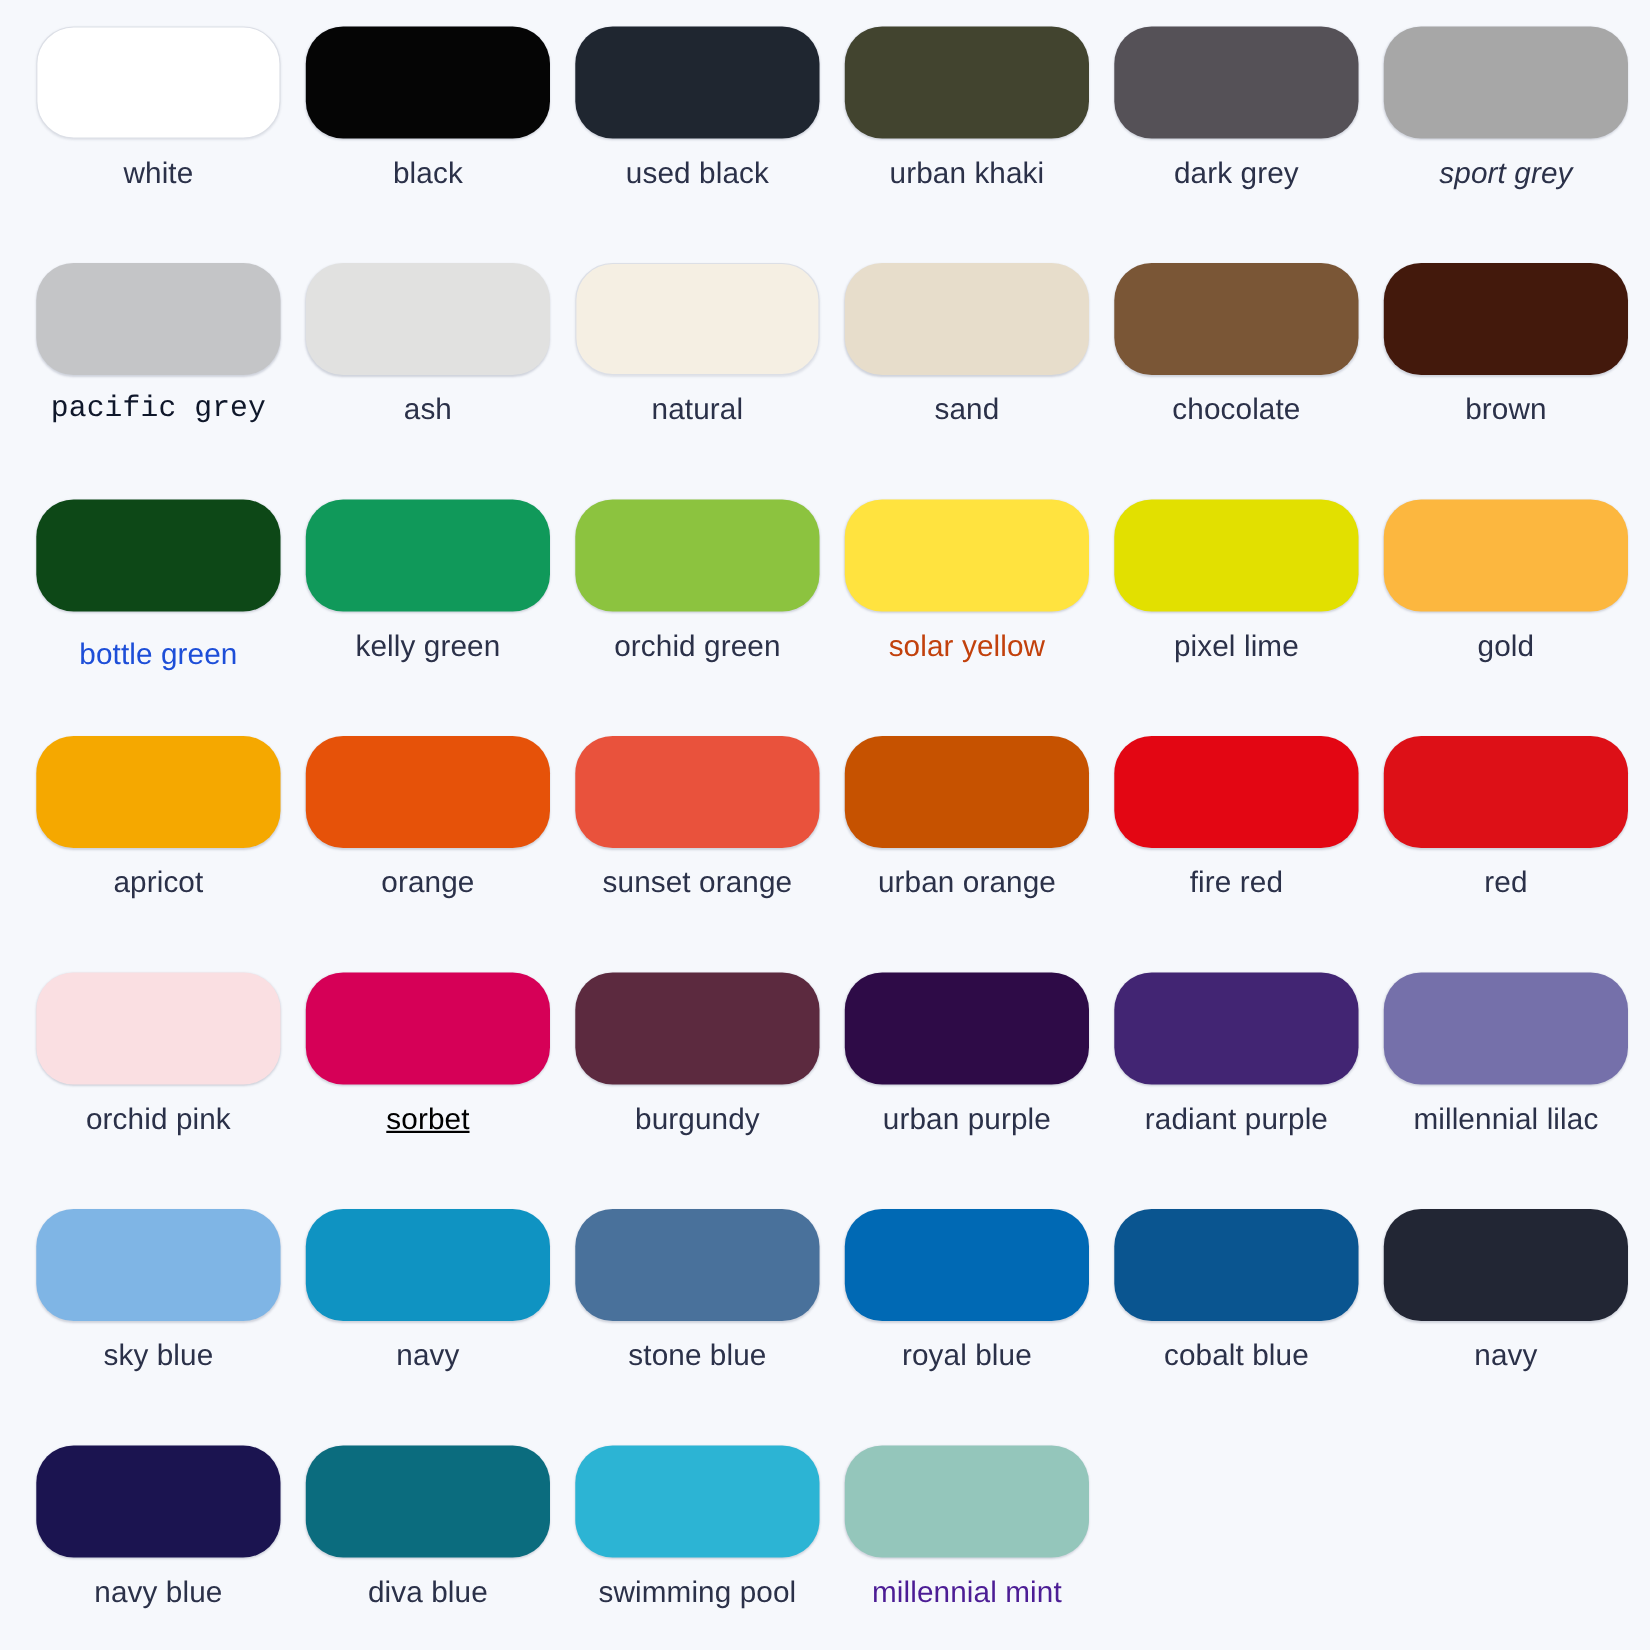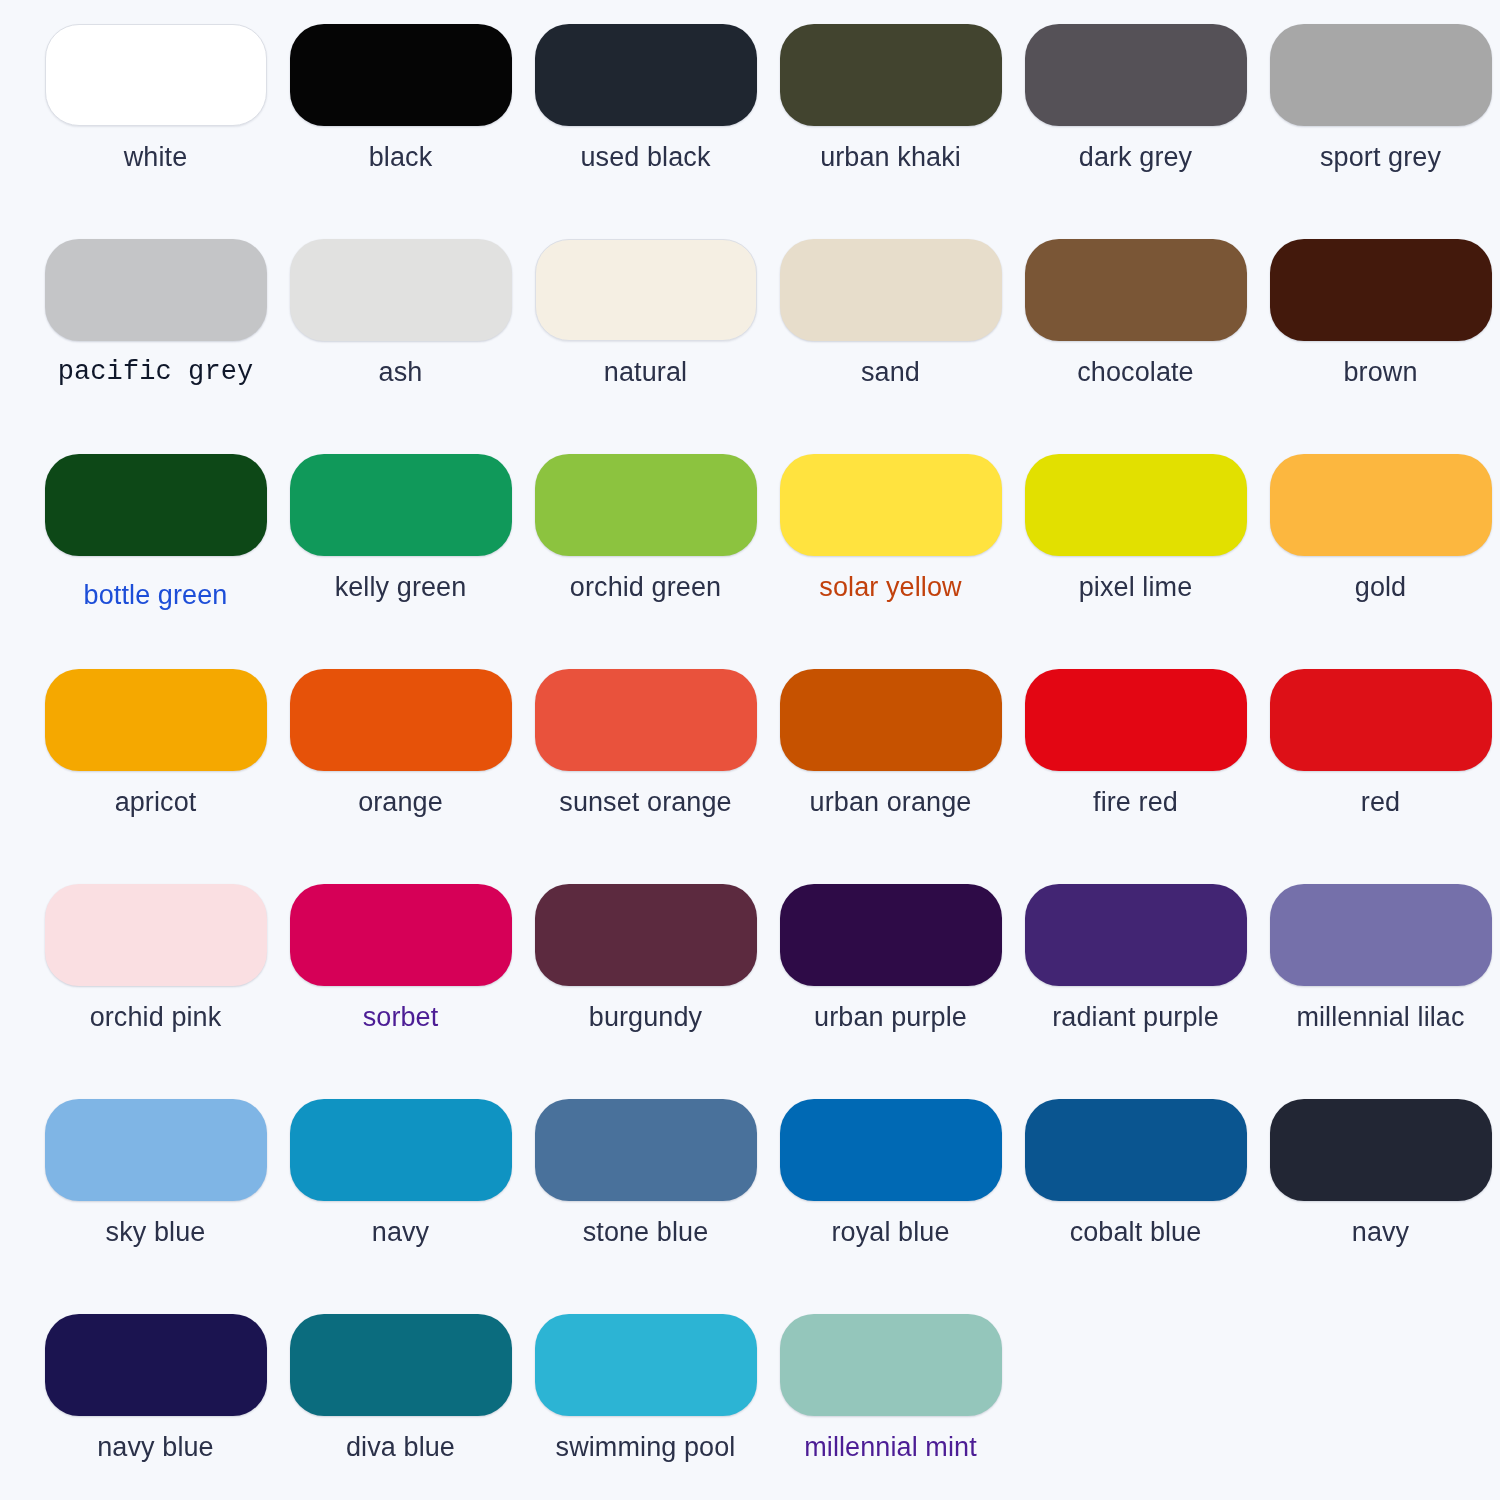--- a/index.html
+++ b/index.html
@@ -27,21 +27,21 @@
     justify-content: start;
     align-content: start;
     margin-left: 33px;
   }
 
   .swatch-cell {
     width: 245px;
     height: 215px;
     display: flex;
     flex-direction: column;
-    align-items: center;
+    align-items: flex-start;
     box-sizing: border-box;
   }
 
   .swatch-chip {
     width: 222px;
     height: 102px;
     border-radius: 34px;
     box-sizing: border-box;
     box-shadow: 0 1px 2px rgba(30, 40, 70, 0.18);
   }
@@ -80,21 +80,21 @@
     <div class="swatch-cell">
       <div class="swatch-chip" style="background: rgb(66, 68, 47);"></div>
       <div class="swatch-label" style="color: rgb(43, 49, 73);">urban khaki</div>
     </div>
     <div class="swatch-cell">
       <div class="swatch-chip" style="background: rgb(85, 81, 87);"></div>
       <div class="swatch-label" style="color: rgb(43, 49, 73);">dark grey</div>
     </div>
     <div class="swatch-cell">
       <div class="swatch-chip" style="background: rgb(167, 167, 167);"></div>
-      <div class="swatch-label" style="color: rgb(43, 49, 73);">sport grey</div>
+      <div class="swatch-label" style="color: rgb(43, 49, 73); font-style: italic;">sport grey</div>
     </div>
     <div class="swatch-cell">
       <div class="swatch-chip" style="background: rgb(196, 197, 199);"></div>
       <div class="swatch-label" style="color: #0f172a; font-family: Liberation Mono, monospace;">pacific grey</div>
     </div>
     <div class="swatch-cell">
       <div class="swatch-chip" style="background: rgb(225, 225, 224);"></div>
       <div class="swatch-label" style="color: rgb(43, 49, 73);">ash</div>
     </div>
     <div class="swatch-cell">
@@ -160,21 +160,21 @@
     <div class="swatch-cell">
       <div class="swatch-chip" style="background: rgb(221, 16, 23);"></div>
       <div class="swatch-label" style="color: rgb(43, 49, 73);">red</div>
     </div>
     <div class="swatch-cell">
       <div class="swatch-chip" style="background: rgb(250, 223, 226);"></div>
       <div class="swatch-label" style="color: rgb(43, 49, 73);">orchid pink</div>
     </div>
     <div class="swatch-cell">
       <div class="swatch-chip" style="background: rgb(214, 0, 87);"></div>
-      <div class="swatch-label" style="color: #4c1d95;">sorbet</div>
+      <div class="swatch-label" style="color: #000000; text-decoration: underline;">sorbet</div>
     </div>
     <div class="swatch-cell">
       <div class="swatch-chip" style="background: rgb(92, 42, 63);"></div>
       <div class="swatch-label" style="color: rgb(43, 49, 73);">burgundy</div>
     </div>
     <div class="swatch-cell">
       <div class="swatch-chip" style="background: rgb(46, 11, 71);"></div>
       <div class="swatch-label" style="color: rgb(43, 49, 73);">urban purple</div>
     </div>
     <div class="swatch-cell">

